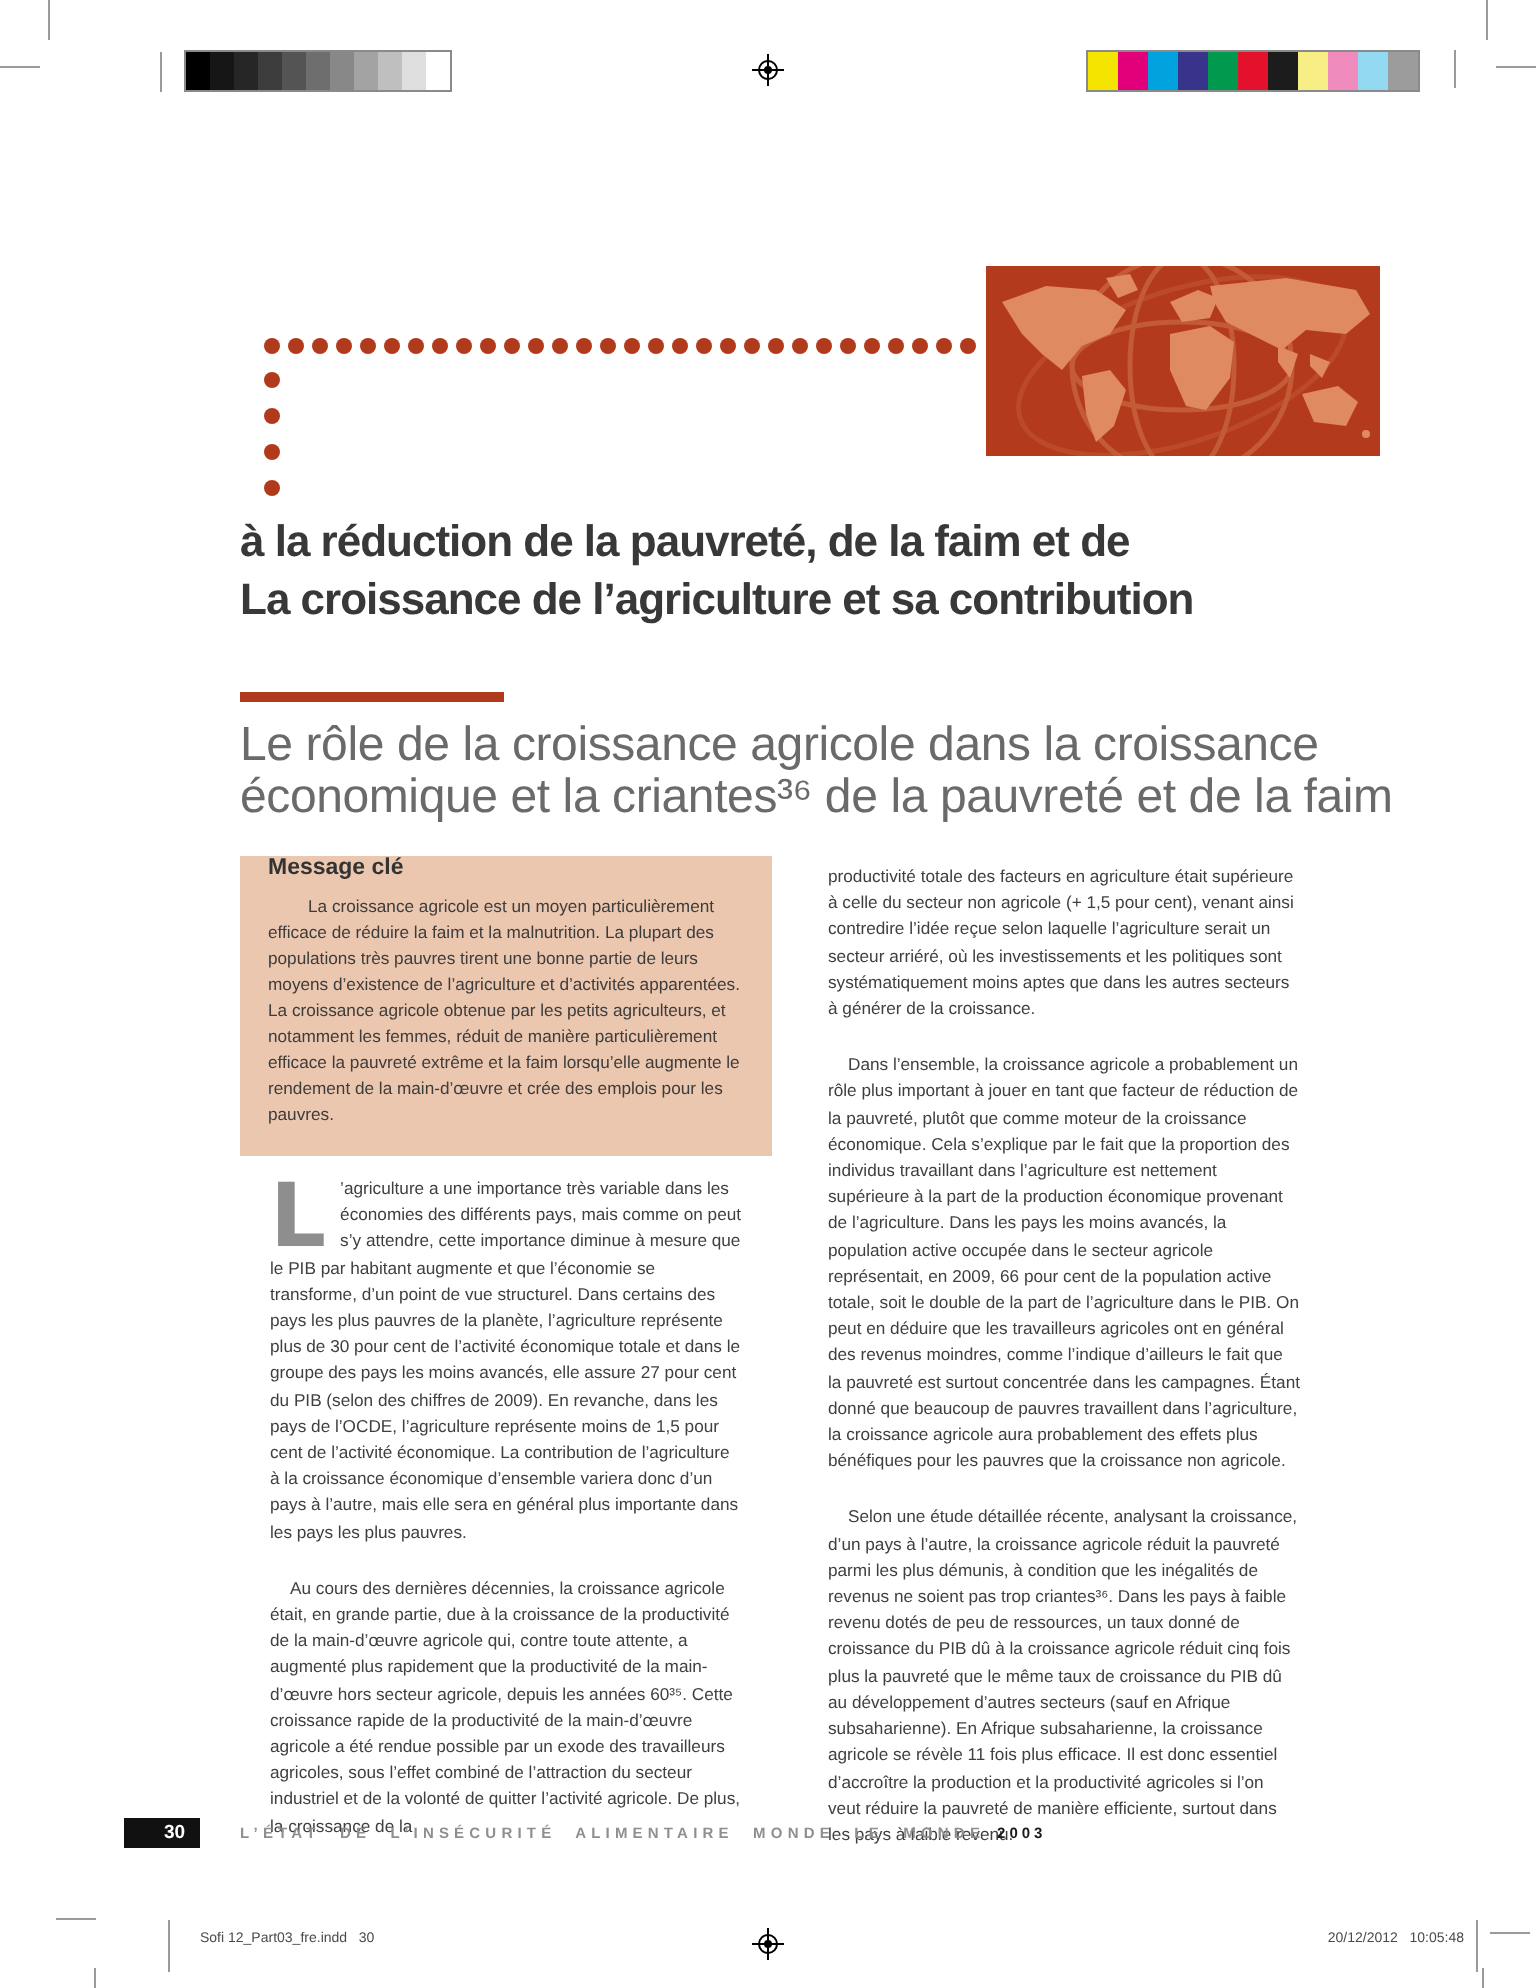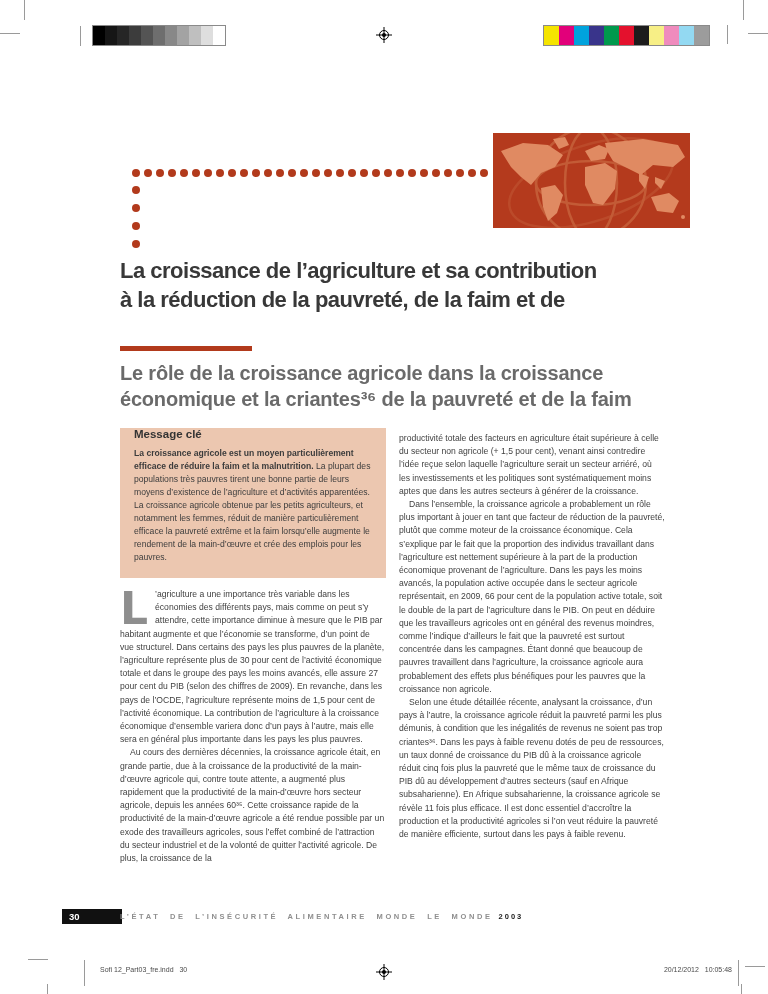--- a/index.html
+++ b/index.html
@@ -19,39 +19,39 @@
   .dotscol{position:absolute;display:flex;flex-direction:column;gap:10px;}
   .dot{width:8px;height:8px;border-radius:50%;}
   .mapimg{position:absolute;left:493px;top:133px;width:197px;height:95px;}
 
   
   .title{position:absolute;left:120px;top:256px;width:575px;
          font-size:22px;font-weight:bold;line-height:29px;letter-spacing:-0.5px;color:#383838;}
   .title span{display:block;white-space:nowrap;}
   .titlebar{position:absolute;left:120px;top:346px;width:132px;height:5px;}
   .subtitle{position:absolute;left:120px;top:360px;width:575px;
-            font-size:20px;font-weight:bold;line-height:26px;letter-spacing:-0.2px;color:#6a6a6a;}
+            font-size:24px;font-weight:normal;line-height:26px;letter-spacing:-0.2px;color:#6a6a6a;}
   .subtitle span{display:block;white-space:nowrap;}
 
   
   .columns{position:absolute;left:120px;top:428px;width:545px;display:flex;gap:13px;}
   .col{width:266px;}
   .keybox{background:#ecc7b0;padding:0 14px 14px 14px;}
   .keybox h3{margin:0 0 7px 0;font-size:11.5px;font-weight:bold;color:#333333;}
   .keybox p{margin:0;font-size:8.6px;line-height:13px;color:#3c3c3c;}
-  .keybox .kb-bold{font-weight:bold;}
-  .body-p{margin:0;font-size:8.6px;line-height:13.2px;color:#3f3f3f;}
+  .keybox .kb-bold{font-weight:normal;margin-left:20px;}
+  .body-p{margin:15px;font-size:8.6px;line-height:13.2px;color:#3f3f3f;}
   .body-p.first{margin-top:10px;}
   .body-p.indent{text-indent:10px;margin-top:0;}
   .dropcap{float:left;font-family:"DejaVu Sans",sans-serif;font-weight:bold;
            font-size:44px;line-height:36px;color:#8e8e8e;margin:3px 7px 0 0;}
 
   
-  .pagenum{position:absolute;left:62px;top:909px;width:60px;height:15px;background:#111111;
-           color:#ffffff;font-size:9.5px;font-weight:bold;line-height:15px;padding-left:7px;
+  .pagenum{position:absolute;left:62px;top:909px;width:38px;height:15px;background:#111111;
+           color:#ffffff;font-size:9.5px;font-weight:bold;line-height:15px;padding-left:20px;
            box-sizing:border-box;}
   .booktitle{position:absolute;left:120px;top:912px;font-size:7.5px;font-weight:bold;
              color:#8f8f8f;letter-spacing:2.6px;word-spacing:5px;white-space:nowrap;}
   .booktitle .year{color:#1a1a1a;margin-left:6px;letter-spacing:2px;}
   .imprint{position:absolute;font-size:7px;color:#4a4a4a;white-space:pre;}
   #imprint-left{left:100px;top:966px;}
   #imprint-right{left:620px;top:966px;width:112px;text-align:right;}
 </style>
 </head>
 <body>
@@ -172,22 +172,22 @@
         <path d="M112,10 150,6 185,12 192,24 180,34 160,32 148,42 136,36 120,28 114,18 Z"></path>
         <path d="M146,40 156,44 152,56 146,48 Z"></path>
         <path d="M162,44 172,48 168,56 162,50 Z"></path>
         <path d="M158,64 176,60 186,68 180,80 164,78 Z"></path>
         <circle cx="190" cy="84" r="2"></circle>
       </g>
     </svg>
   </div>
 
   <h1 class="title" style="margin:0;">
+    <span>à la réduction de la pauvreté, de la faim et de</span>
     <span>La croissance de l’agriculture et sa contribution</span>
-    <span>à la réduction de la pauvreté, de la faim et de</span>
   </h1>
   <div class="titlebar" style="background:#b23a1c;"></div>
   <h2 class="subtitle" style="margin:0;">
     <span>Le rôle de la croissance agricole dans la croissance</span>
     <span>économique et la criantes³⁶ de la pauvreté et de la faim</span>
   </h2>
 
   <div class="columns">
     <div class="col">
       <div class="keybox">

